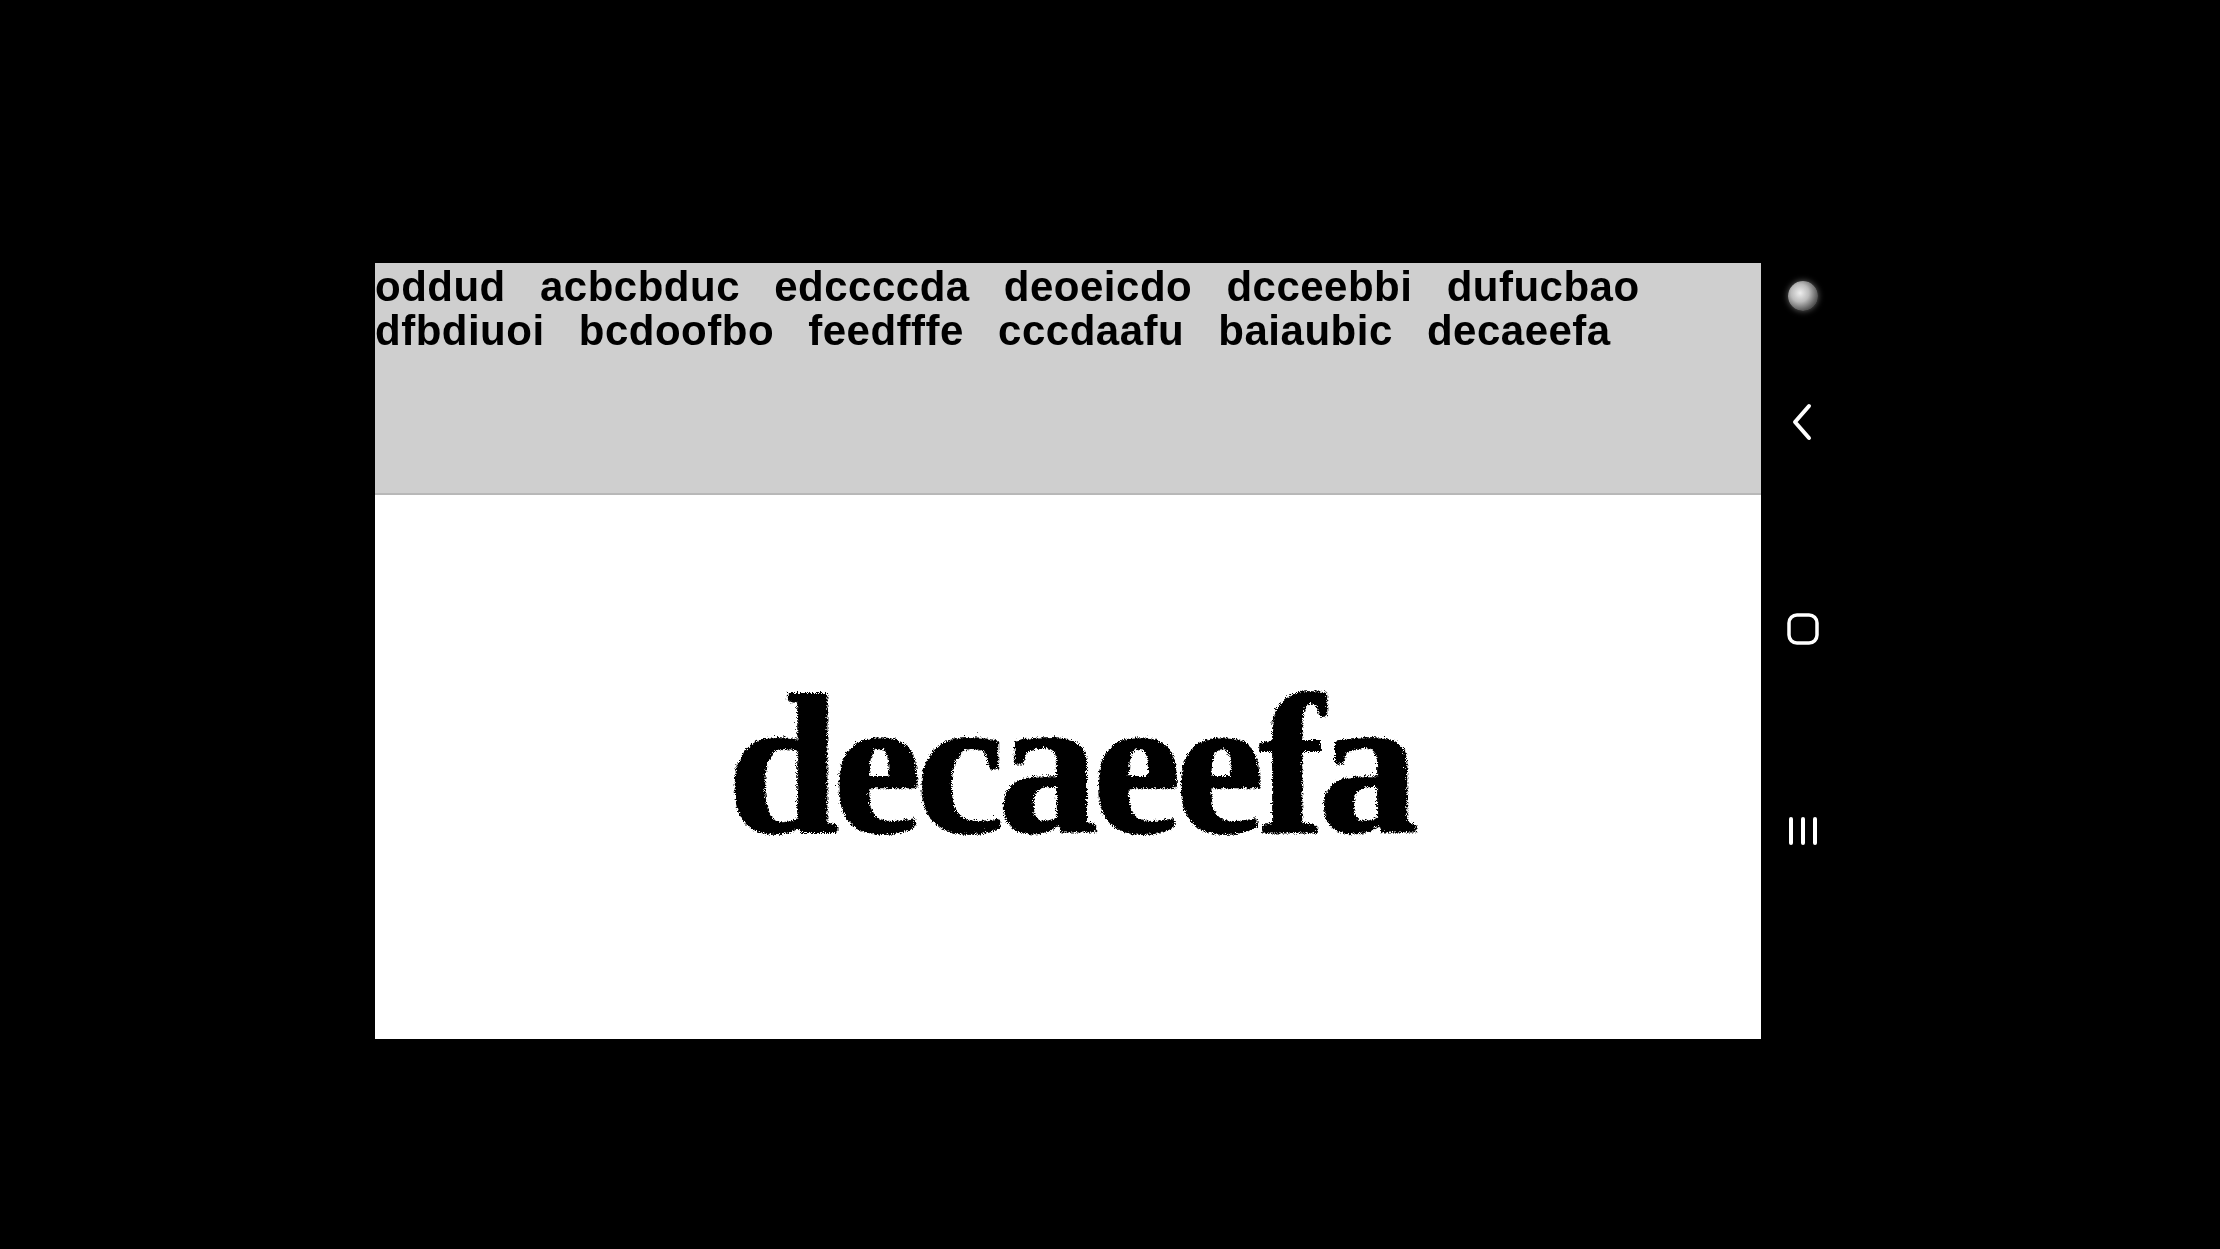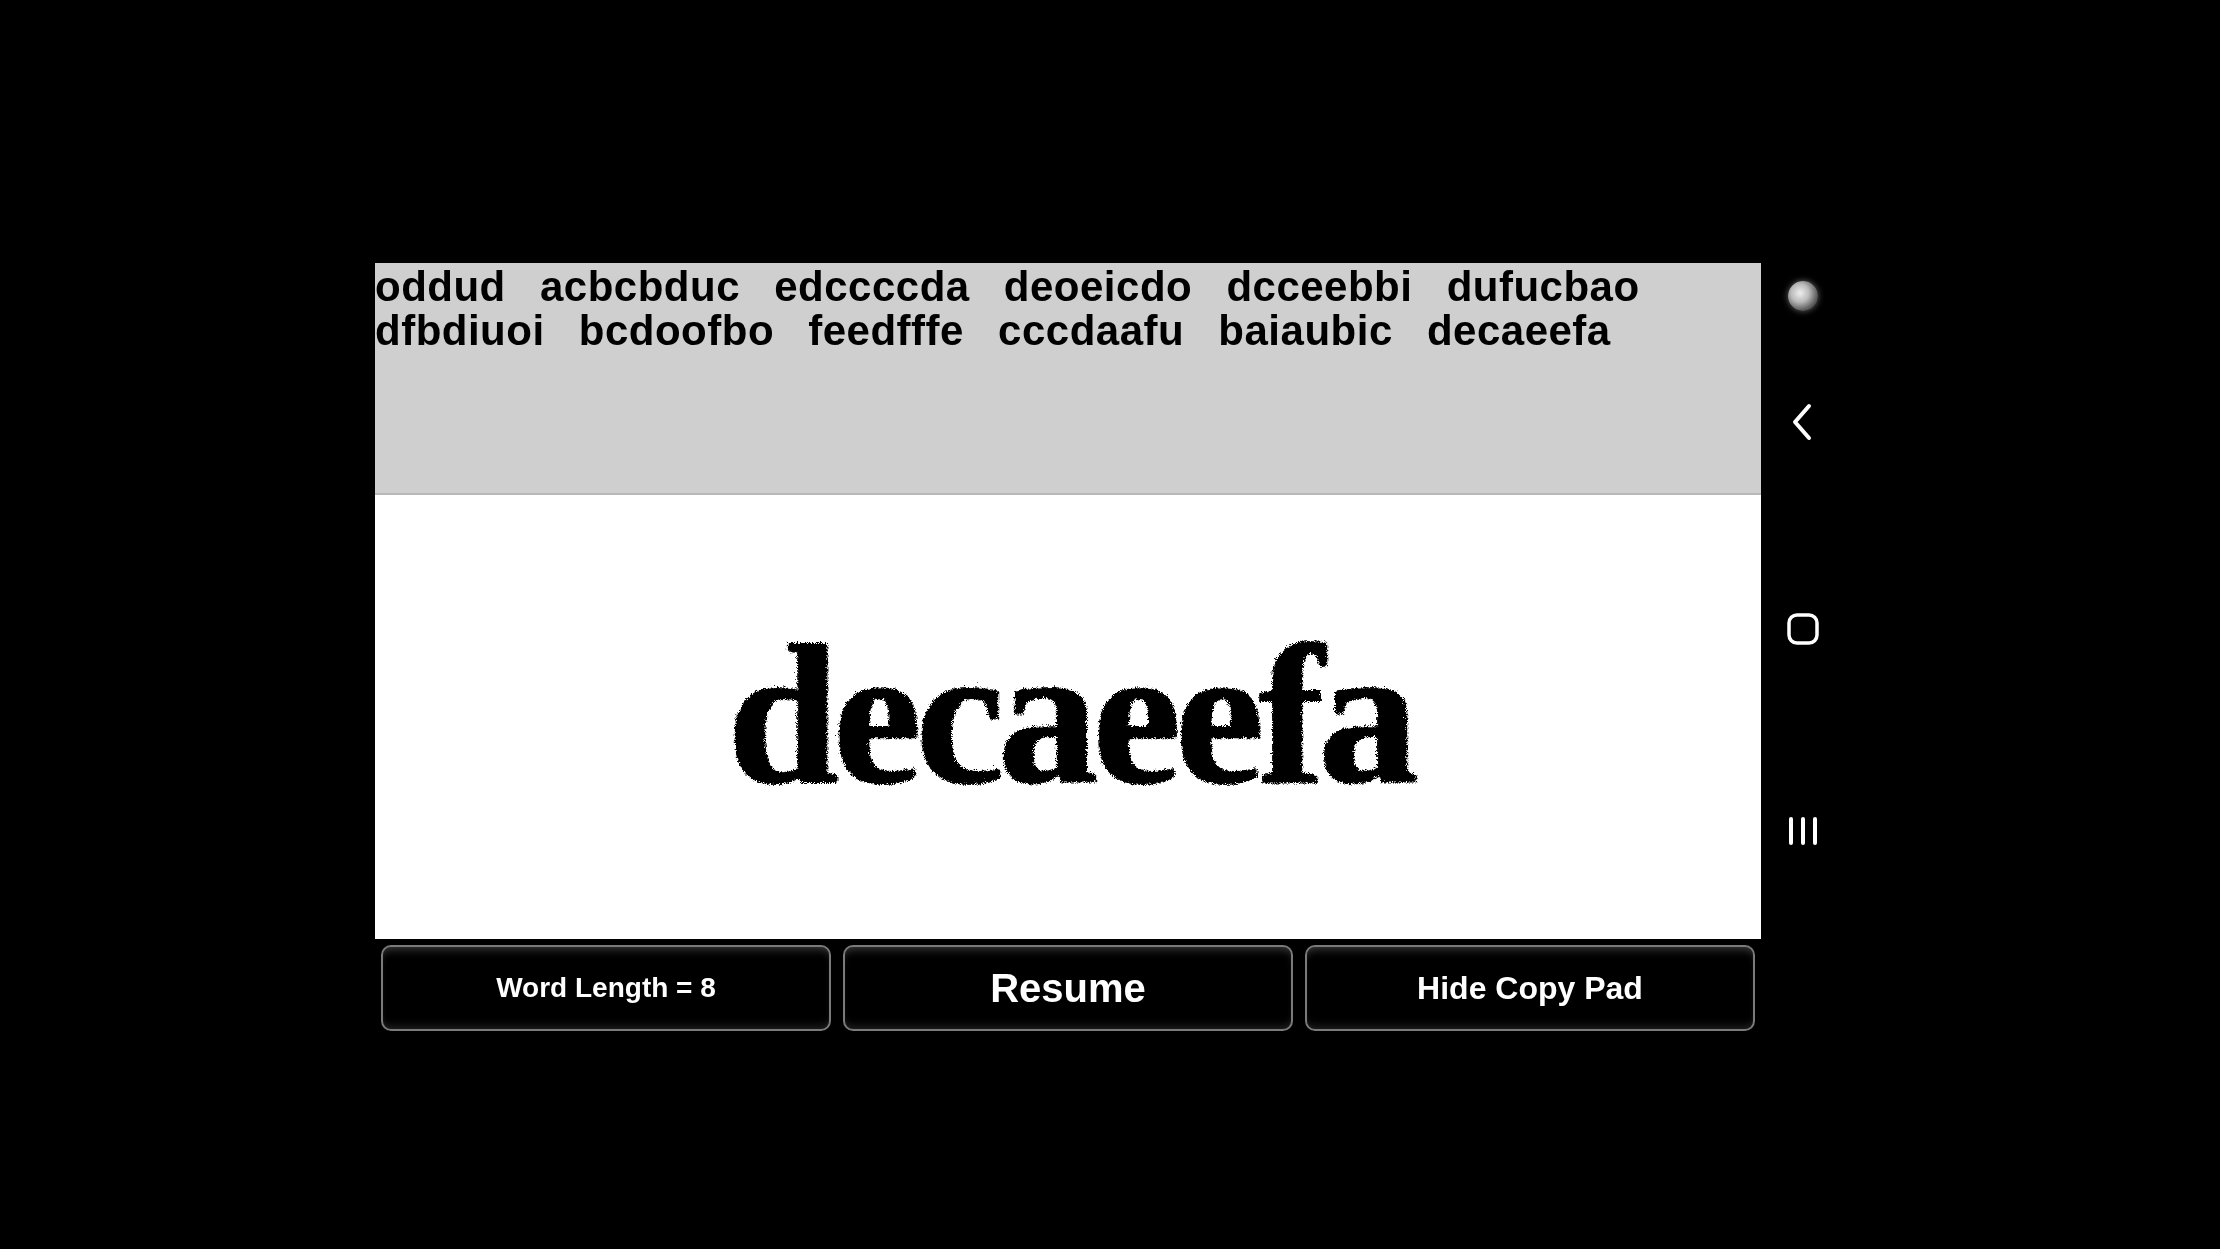--- a/index.html
+++ b/index.html
@@ -168,31 +168,20 @@
       <span class="word">feedfffe</span>
       <span class="word">cccdaafu</span>
       <span class="word">baiaubic</span>
       <span class="word">decaeefa</span>
     </div>
 
     <div class="canvas">
       <div class="handwriting">decaeefa</div>
     </div>
 
-    <div class="button-bar">
-      <div class="btn left">
-        <span>Word Length = 8</span>
-      </div>
-      <div class="btn center">
-        <span>Resume</span>
-      </div>
-      <div class="btn right">
-        <span>Hide Copy Pad</span>
-      </div>
-    </div>
 
   </div>
 
   <div class="nav-rail">
     <div class="camera-dot"></div>
 
     <div class="nav-group">
       <div class="nav-back">
         <svg width="28" height="40" viewBox="0 0 28 40">
           <polyline points="20,4 6,20 20,36" fill="none" stroke="#fff" stroke-width="4" stroke-linecap="round" stroke-linejoin="round"></polyline>

